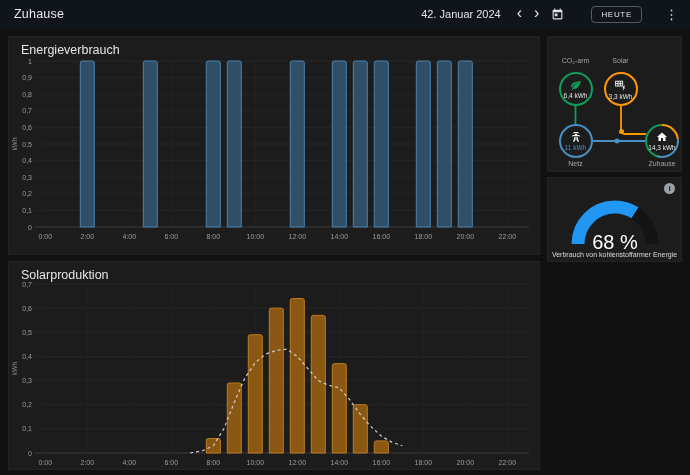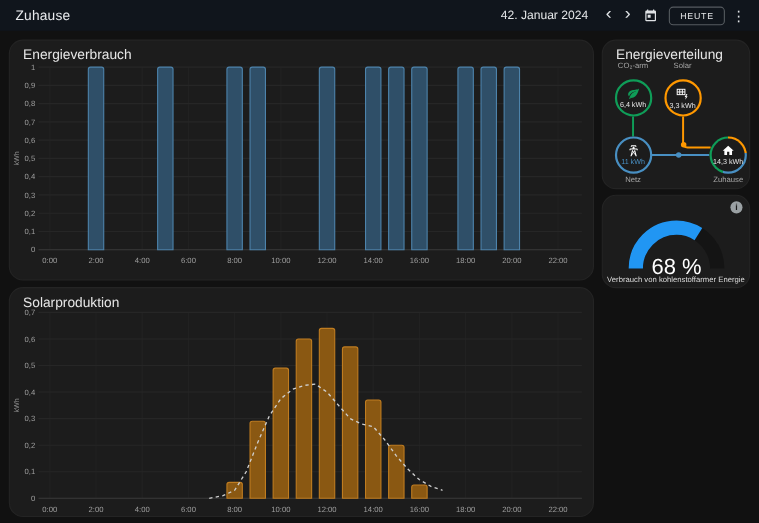--- a/index.html
+++ b/index.html
@@ -9,26 +9,26 @@
 
   
   .header { position:absolute; left:0; top:0; width:690px; height:28px;
             background:#10151c; display:flex; align-items:center; padding:0 10px 0 14px; }
   .header .title { color:#e8eaed; font-size:12.5px; margin-right:auto; letter-spacing:.2px; }
   .date { color:#e4e6e8; font-size:11px; margin-right:10px; }
   .hbtn { background:none; border:none; color:#dfe2e5; cursor:pointer; display:flex;
           align-items:center; justify-content:center; padding:0 6px; font-family:inherit; }
   .chev { font-size:16px; line-height:14px; padding-bottom:2px; }
   .today-btn { border:1px solid #565b60; border-radius:4px; color:#e4e6e8; font-size:8px;
-               letter-spacing:.7px; padding:3px 9px; margin:0 4px; background:none;
+               letter-spacing:.7px; padding:3px 9px; margin:0 21px; background:none;
                font-family:inherit; cursor:pointer;text-align:center; }
   .kebab { font-size:13px; padding:0 2px; }
 
   
-  .card { position:absolute; background:#1c1c1c; border-radius:13px; border:1px solid #242424; }
+  .card { position:absolute; background:#1c1c1c; border-radius:0; border:1px solid #242424; }
   .card-title { position:absolute; left:12px; top:6px; color:#e6e6e6; font-size:12.5px; z-index:2; }
   svg text { font-family:"Liberation Sans", sans-serif; }
   .chart-svg { position:absolute; left:0; top:0; }
 
   #card-consumption { left:8px; top:36px;  width:532px; height:219px; }
   #card-solar       { left:8px; top:261px; width:532px; height:209px; }
   #card-distribution{ left:547px; top:36px; width:135px; height:136px; }
   #card-gauge       { left:547px; top:177px; width:135px; height:85px; }
 
   
@@ -182,21 +182,20 @@
       <path d="M281.3,191 L281.3,38.485714285714266 Q281.3,36.485714285714266 283.3,36.485714285714266 L293.3,36.485714285714266 Q295.3,36.485714285714266 295.3,38.485714285714266 L295.3,191 Z" fill="#8a5812" stroke="#bf7c20" stroke-width="1"></path>
       <path d="M302.3,191 L302.3,55.3857142857143 Q302.3,53.3857142857143 304.3,53.3857142857143 L314.3,53.3857142857143 Q316.3,53.3857142857143 316.3,55.3857142857143 L316.3,191 Z" fill="#8a5812" stroke="#bf7c20" stroke-width="1"></path>
       <path d="M323.3,191 L323.3,103.67142857142856 Q323.3,101.67142857142856 325.3,101.67142857142856 L335.3,101.67142857142856 Q337.3,101.67142857142856 337.3,103.67142857142856 L337.3,191 Z" fill="#8a5812" stroke="#bf7c20" stroke-width="1"></path>
       <path d="M344.3,191 L344.3,144.71428571428572 Q344.3,142.71428571428572 346.3,142.71428571428572 L356.3,142.71428571428572 Q358.3,142.71428571428572 358.3,144.71428571428572 L358.3,191 Z" fill="#8a5812" stroke="#bf7c20" stroke-width="1"></path>
       <path d="M365.3,191 L365.3,180.92857142857142 Q365.3,178.92857142857142 367.3,178.92857142857142 L377.3,178.92857142857142 Q379.3,178.92857142857142 379.3,180.92857142857142 L379.3,191 Z" fill="#8a5812" stroke="#bf7c20" stroke-width="1"></path>
       <polyline points="181.2,191 193.8,188.5857142857143 204.3,183.75714285714287 214.8,166.85714285714286 225.3,140.3 235.8,116.15714285714284 246.3,100.46428571428572 256.8,92.0142857142857 267.3,88.39285714285714 277.8,87.18571428571428 288.3,94.42857142857142 298.8,106.5 309.3,118.57142857142857 319.8,123.39999999999999 330.3,125.8142857142857 340.8,137.88571428571427 351.3,152.37142857142857 361.8,164.44285714285715 372.3,174.1 382.8,180.13571428571427 393.3,183.75714285714287" fill="none" stroke="#cfcfcf" stroke-width="1.2" stroke-dasharray="3 3"></polyline>
     </svg>
 </div>
 
 <div class="card" id="card-distribution">
-  <div class="card-title">Energieverteilung</div>
 
   <svg class="flow-svg" width="133" height="134" viewBox="0 0 133 134">
     <line x1="27.5" y1="69" x2="27.5" y2="87" stroke-width="1.8" stroke="#0f9d58"></line>
     <line x1="44.5" y1="104" x2="97" y2="104" stroke-width="1.8" stroke="#488fc2"></line>
     <path d="M73,69 L73,93 Q73,97 77,97 L98,97" fill="none" stroke-width="1.8" stroke="#ff9800"></path>
     <circle cx="69" cy="104" r="2.5" fill="#488fc2"></circle>
     <circle cx="73.5" cy="94.5" r="2.5" fill="#ff9800"></circle>
   </svg>
 
   <span class="node-label" style="left:-0.5px; top:20px;">CO₂-arm</span>

